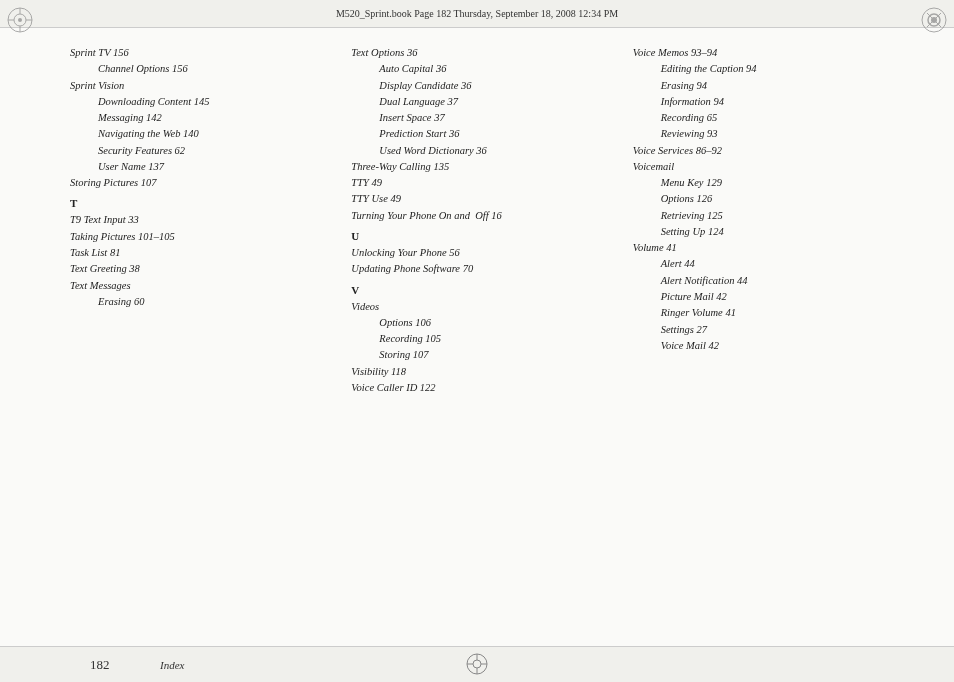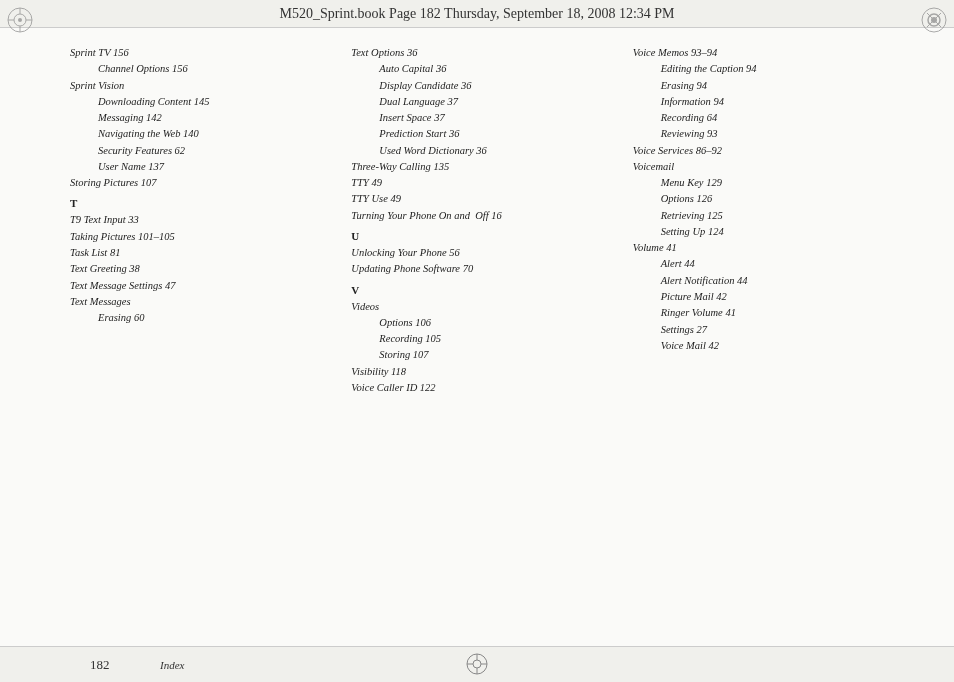--- a/index.html
+++ b/index.html
@@ -23,21 +23,21 @@
     .top-bar {
       position: absolute;
       top: 0;
       left: 0;
       right: 0;
       height: 28px;
       border-bottom: 1px solid #ccc;
       display: flex;
       align-items: center;
       justify-content: center;
-      font-size: 14px;
+      font-size: 10px;
       color: #333;
       background: #f0f0ec;
     }
 
     
     .bottom-bar {
       position: absolute;
       bottom: 0;
       left: 0;
       right: 0;
@@ -189,21 +189,20 @@
         <span class="entry-sub">Messaging 142</span>
         <span class="entry-sub">Navigating the Web 140</span>
         <span class="entry-sub">Security Features 62</span>
         <span class="entry-sub">User Name 137</span>
         <span class="entry-main">Storing Pictures 107</span>
         <span class="section-letter">T</span>
         <span class="entry-main">T9 Text Input 33</span>
         <span class="entry-main">Taking Pictures 101–105</span>
         <span class="entry-main">Task List 81</span>
         <span class="entry-main">Text Greeting 38</span>
-        <span class="entry-main">Text Message Settings 47</span>
         <span class="entry-main">Text Messages</span>
         <span class="entry-sub">Erasing 60</span>
       </div>
 
     <div class="column" id="col2">
         <span class="entry-main">Text Options 36</span>
         <span class="entry-sub">Auto Capital 36</span>
         <span class="entry-sub">Display Candidate 36</span>
         <span class="entry-sub">Dual Language 37</span>
         <span class="entry-sub">Insert Space 37</span>
@@ -223,21 +222,21 @@
         <span class="entry-sub">Storing 107</span>
         <span class="entry-main">Visibility 118</span>
         <span class="entry-main">Voice Caller ID 122</span>
       </div>
 
     <div class="column" id="col3">
         <span class="entry-main">Voice Memos 93–94</span>
         <span class="entry-sub">Editing the Caption 94</span>
         <span class="entry-sub">Erasing 94</span>
         <span class="entry-sub">Information 94</span>
-        <span class="entry-sub">Recording 64</span>
+        <span class="entry-sub">Recording 65</span>
         <span class="entry-sub">Reviewing 93</span>
         <span class="entry-main">Voice Services 86–92</span>
         <span class="entry-main">Voicemail</span>
         <span class="entry-sub">Menu Key 129</span>
         <span class="entry-sub">Options 126</span>
         <span class="entry-sub">Retrieving 125</span>
         <span class="entry-sub">Setting Up 124</span>
         <span class="entry-main">Volume 41</span>
         <span class="entry-sub">Alert 44</span>
         <span class="entry-sub">Alert Notification 44</span>

